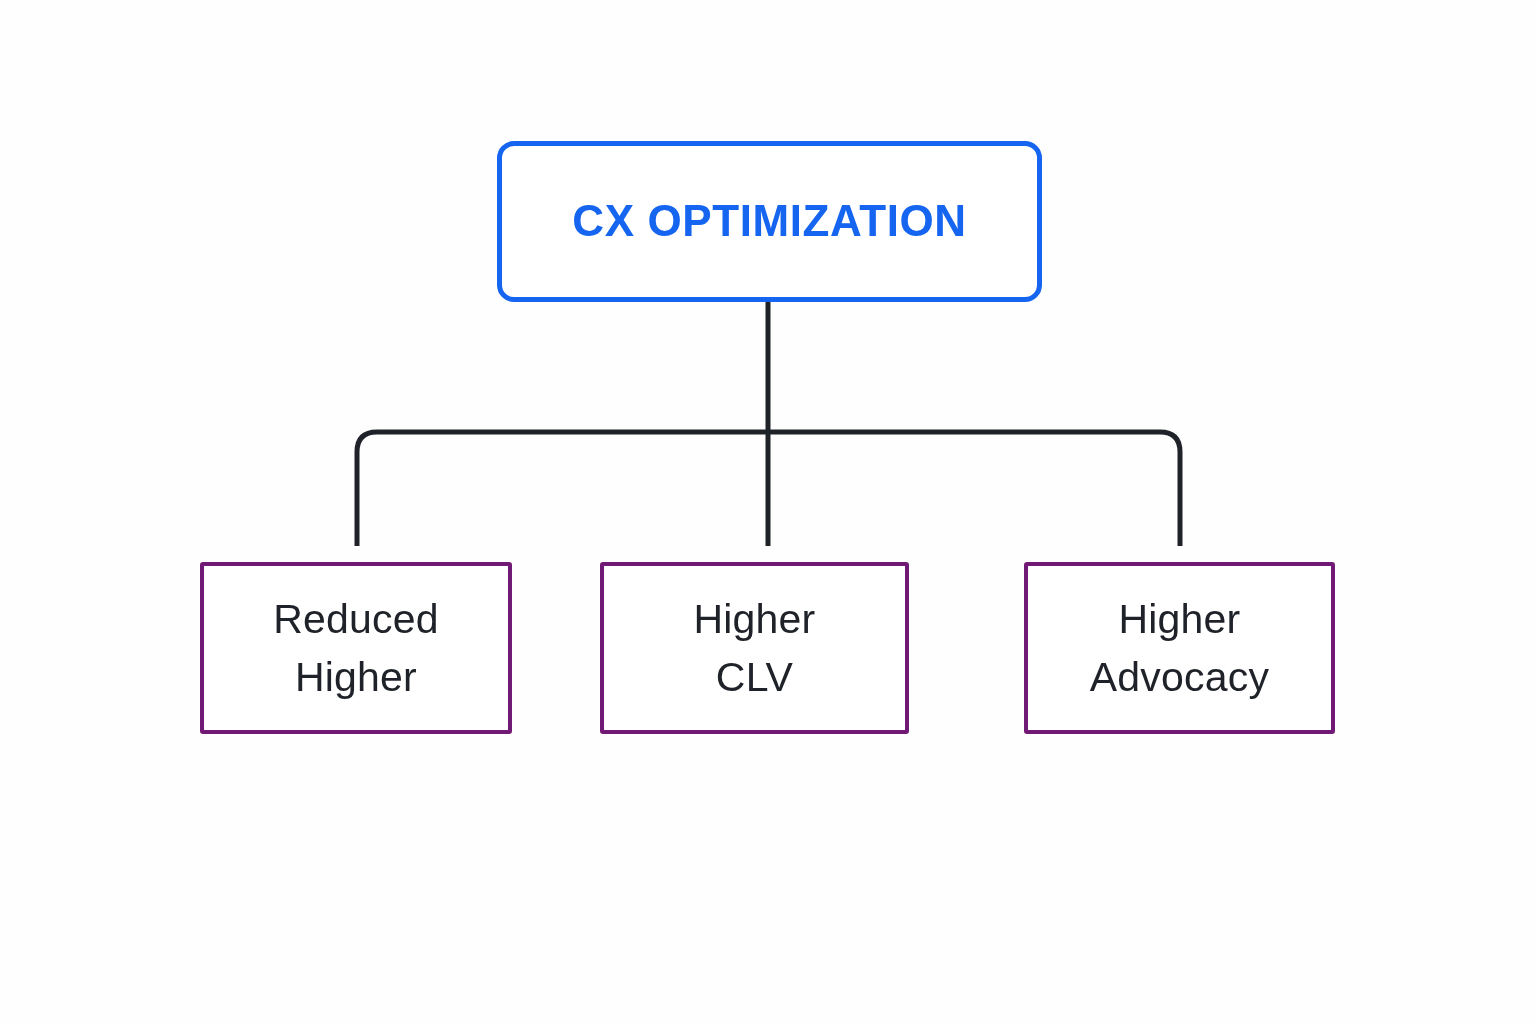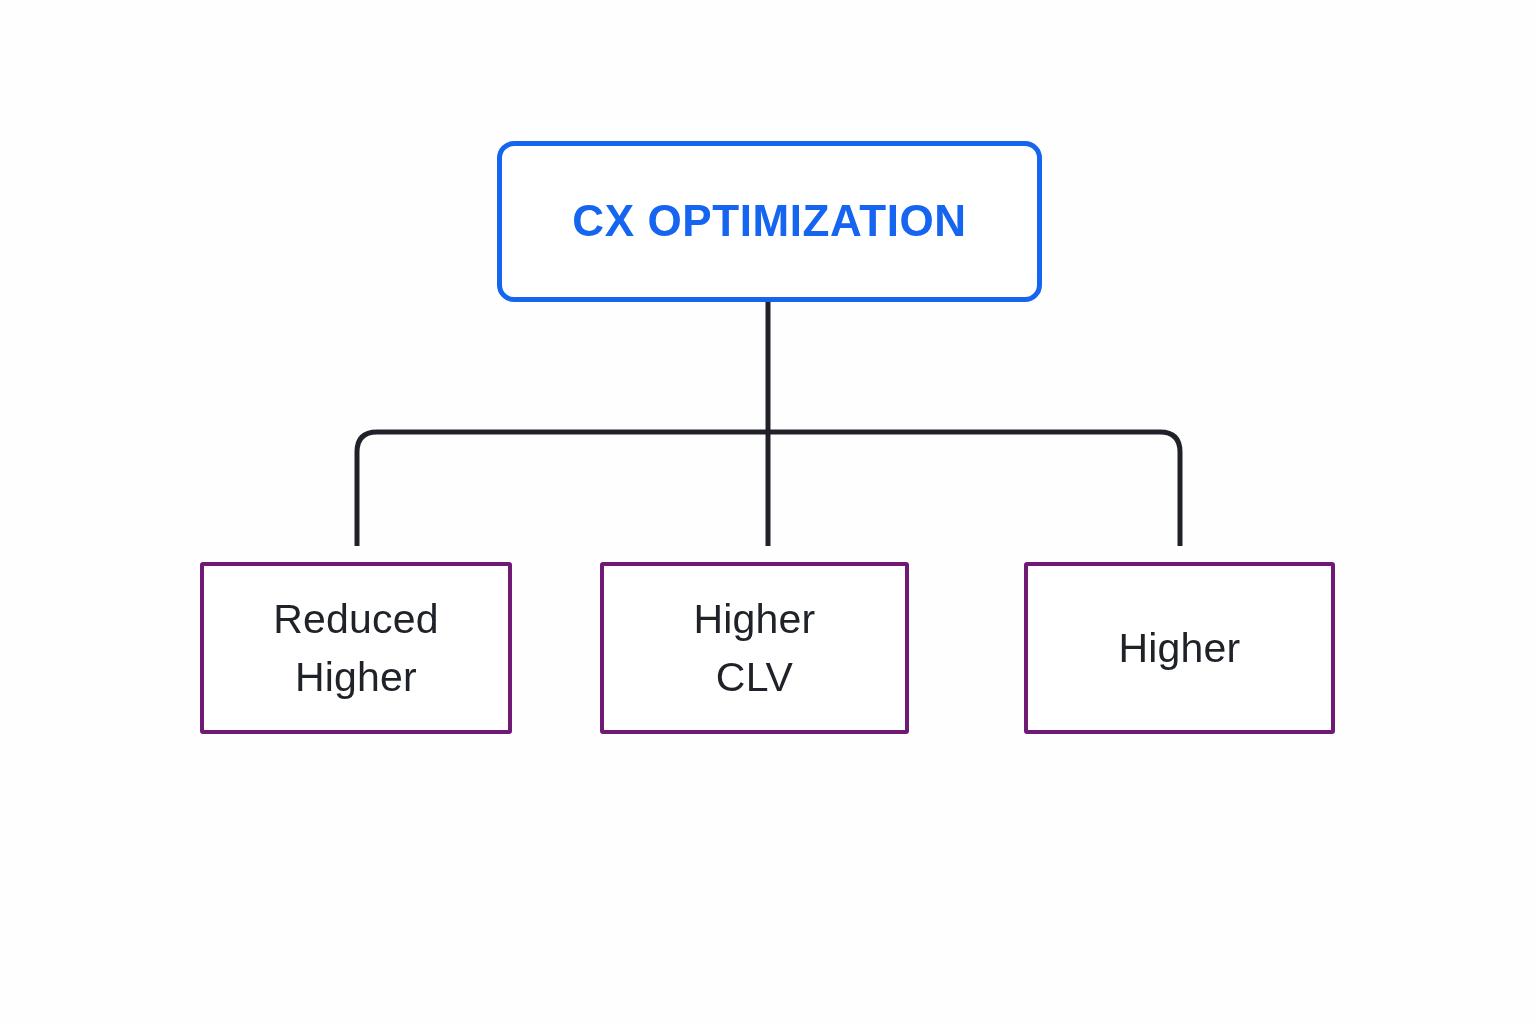--- a/index.html
+++ b/index.html
@@ -111,16 +111,17 @@
   <div class="node node-child child-1">
     <span class="node-label">
       <span>Higher</span><br>
       <span>CLV</span>
     </span>
   </div>
 
   <div class="node node-child child-2">
     <span class="node-label">
       <span>Higher</span><br>
+      <span>Advocacy</span>
     </span>
   </div>
 
 </div>
 
 </body></html>

